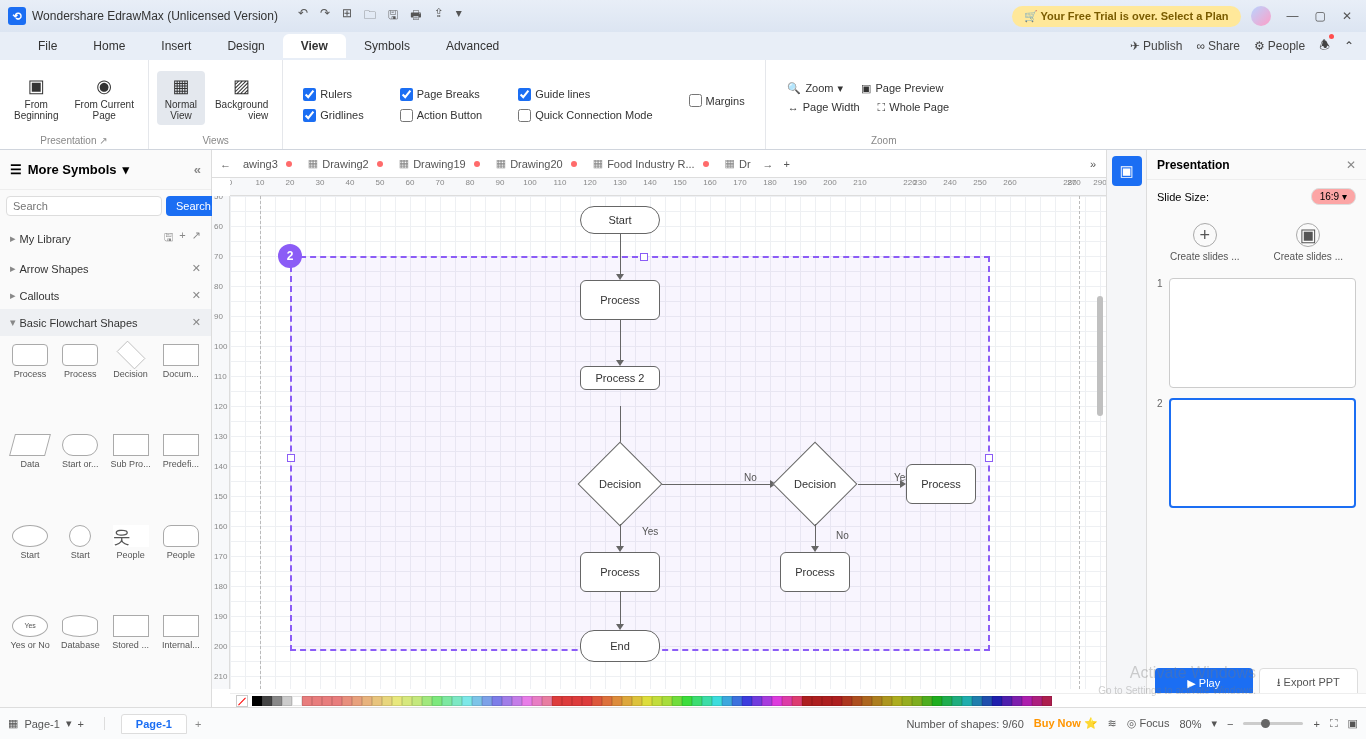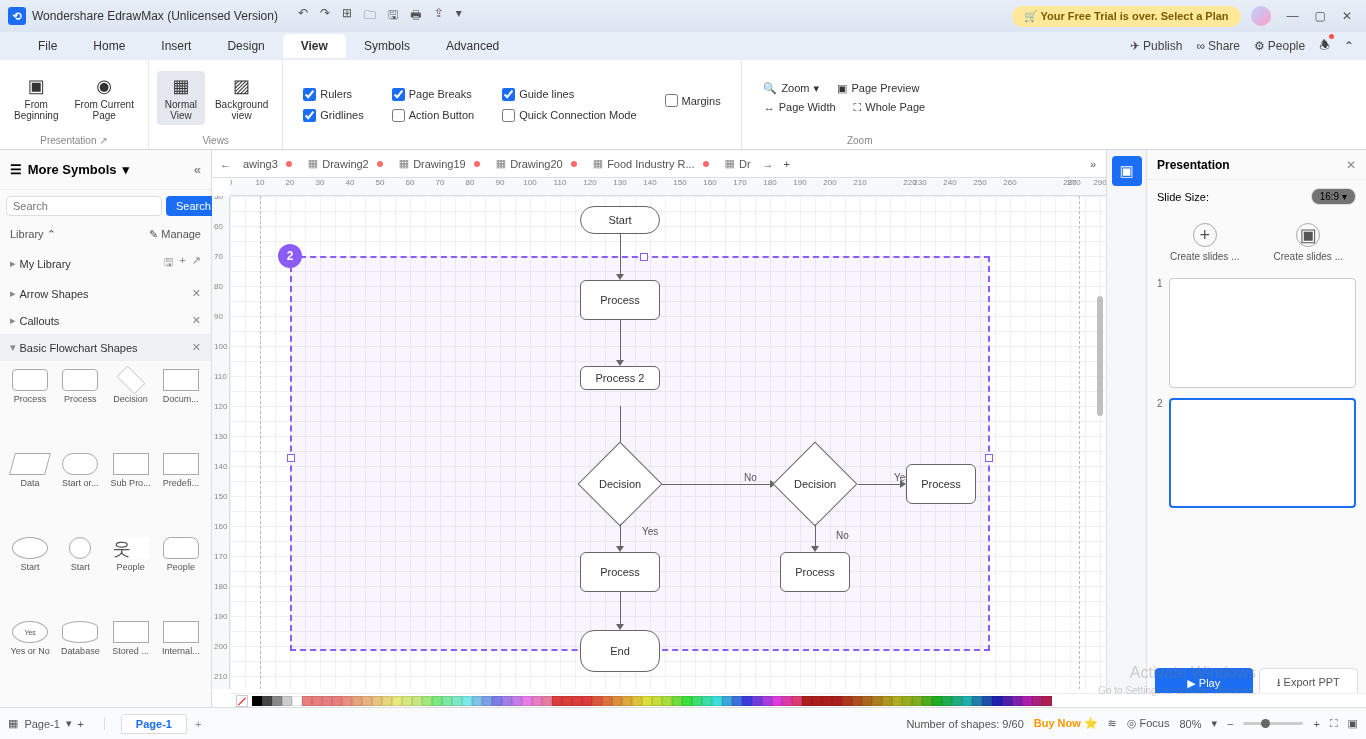--- a/index.html
+++ b/index.html
@@ -101,21 +101,21 @@
 
 .right-slim { width:40px; background:#f5f6f8; border-left:1px solid #ddd; padding-top:6px; display:flex; flex-direction:column; align-items:center; }
 .right-slim .tool { width:30px; height:30px; border-radius:4px; display:flex; align-items:center; justify-content:center; color:#666; font-size:15px; cursor:pointer; margin-bottom:4px; }
 .right-slim .tool.active { background:#1b6ef3; color:#fff; }
 
 
 .pres-panel { width:220px; background:#fafafa; border-left:1px solid #ddd; display:flex; flex-direction:column; }
 .pres-panel .phead { height:30px; display:flex; align-items:center; padding:0 10px; font-size:12px; font-weight:bold; border-bottom:1px solid #eee; }
 .pres-panel .phead .x { margin-left:auto; color:#888; font-weight:normal; }
 .pres-panel .prow { display:flex; align-items:center; padding:8px 10px; font-size:11px; }
-.pres-panel .prow .val { margin-left:auto; border:1px solid #ddd; padding:2px 8px; border-radius:8px; font-size:10px; background:#737373; }
+.pres-panel .prow .val { margin-left:auto; border:1px solid #ddd; padding:2px 8px; border-radius:8px; font-size:10px; background:#fca5a5; }
 .pres-panel .pactions { display:flex; justify-content:space-around; padding:10px 6px; font-size:10px; color:#555; }
 .pres-panel .paction { display:flex; flex-direction:column; align-items:center; gap:4px; cursor:pointer; }
 .pres-panel .paction .icon { font-size:18px; border:1px solid #aaa; border-radius:50%; width:24px; height:24px; display:flex; align-items:center; justify-content:center; }
 .pres-panel .slides { flex:1; overflow:auto; padding:6px 10px; }
 .pres-panel .slide { display:flex; gap:6px; margin-bottom:10px; }
 .pres-panel .slide .num { font-size:10px; color:#666; }
 .pres-panel .slide .thumb { flex:1; height:110px; border:1px solid #ccc; border-radius:4px; background:#fff; position:relative; }
 .pres-panel .slide.active .thumb { border:2px solid #1b6ef3; }
 .pres-panel .pfoot { padding:8px; display:flex; gap:6px; }
 .pres-panel .pfoot .play { flex:1; background:#1b6ef3; color:#fff; border:none; border-radius:4px; padding:5px; font-size:11px; }
@@ -202,28 +202,28 @@
   </div>
   <div class="ribbon-group">
     <div class="group-content">
       <div class="ribbon-btn active">
           <span class="icon">▦</span>
           <span style="white-space:pre-line;text-align:center">Normal
 View</span>
         </div>
       <div class="ribbon-btn">
           <span class="icon">▨</span>
-          <span style="white-space:pre-line;text-align:center">Background
+          <span style="white-space:pre-line;text-align:right">Background
 view</span>
         </div>
     </div>
     <div class="group-label">Views</div>
   </div>
   <div class="ribbon-group">
-    <div class="group-content" style="gap:4px">
+    <div class="group-content" style="gap:12px">
       <div class="ribbon-checks">
         <label>
             <input type="checkbox" checked="" style="">
             <span>Rulers</span>
           </label>
         <label>
             <input type="checkbox" checked="" style="">
             <span>Gridlines</span>
           </label>
       </div>
@@ -272,24 +272,20 @@
 <div class="leftpanel">
   <div class="header">
     <span>☰</span>
     <span>More Symbols</span>
       <span>▾</span>
     <span class="collapse">«</span>
   </div>
   <div class="searchrow">
     <input placeholder="Search" style="">
     <button>Search</button>
-  </div>
-  <div class="librow">
-    <span><span>Library</span> ⌃</span>
-    <span class="manage">✎ <span>Manage</span></span>
   </div>
   <div class="libitem">
       <span class="chev">▸</span>
       <span>My Library</span>
       <span class="actions">
         <span>🖫</span>
         <span>+</span>
         <span>↗</span>
       </span>
     </div>
@@ -487,21 +483,21 @@
         <div class="arrowhead" style="left:386px;top:250px"></div>
       <div class="node decision" style="left:360px;top:258px;width:60px;height:60px">
           <span>Decision</span>
         </div>
       <div class="arrow v" style="left:390px;top:328px;height:26px"></div>
         <div class="arrowhead" style="left:386px;top:350px"></div>
       <div class="label" style="left:396px;top:330px">Yes</div>
       <div class="node proc" style="left:350px;top:356px;width:80px;height:40px">Process</div>
       <div class="arrow v" style="left:390px;top:396px;height:36px"></div>
         <div class="arrowhead" style="left:386px;top:428px"></div>
-      <div class="node term" style="left:350px;top:434px;width:80px;height:42px">End</div>
+      <div class="node term" style="left:350px;top:434px;width:80px;height:32px">End</div>
 
       <div class="arrow h" style="left:432px;top:288px;width:110px"></div>
         <div class="arrowhead right" style="left:540px;top:284px"></div>
       <div class="label" style="left:498px;top:276px">No</div>
       <div class="node decision" style="left:555px;top:258px;width:60px;height:60px">
           <span>Decision</span>
         </div>
       <div class="arrow h" style="left:628px;top:288px;width:44px"></div>
         <div class="arrowhead right" style="left:670px;top:284px"></div>
       <div class="label" style="left:648px;top:276px">Yes</div>

